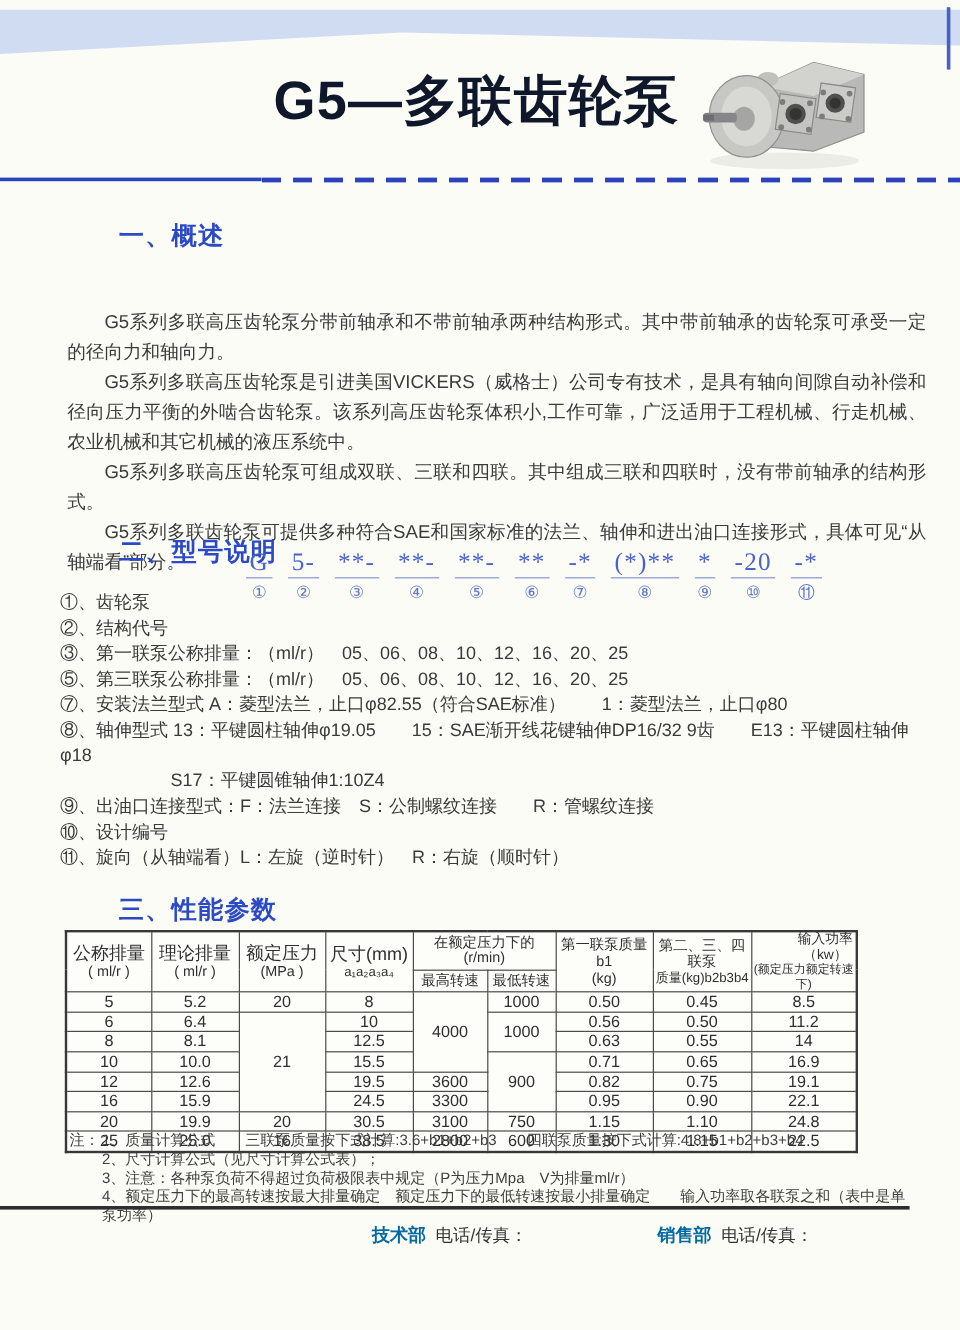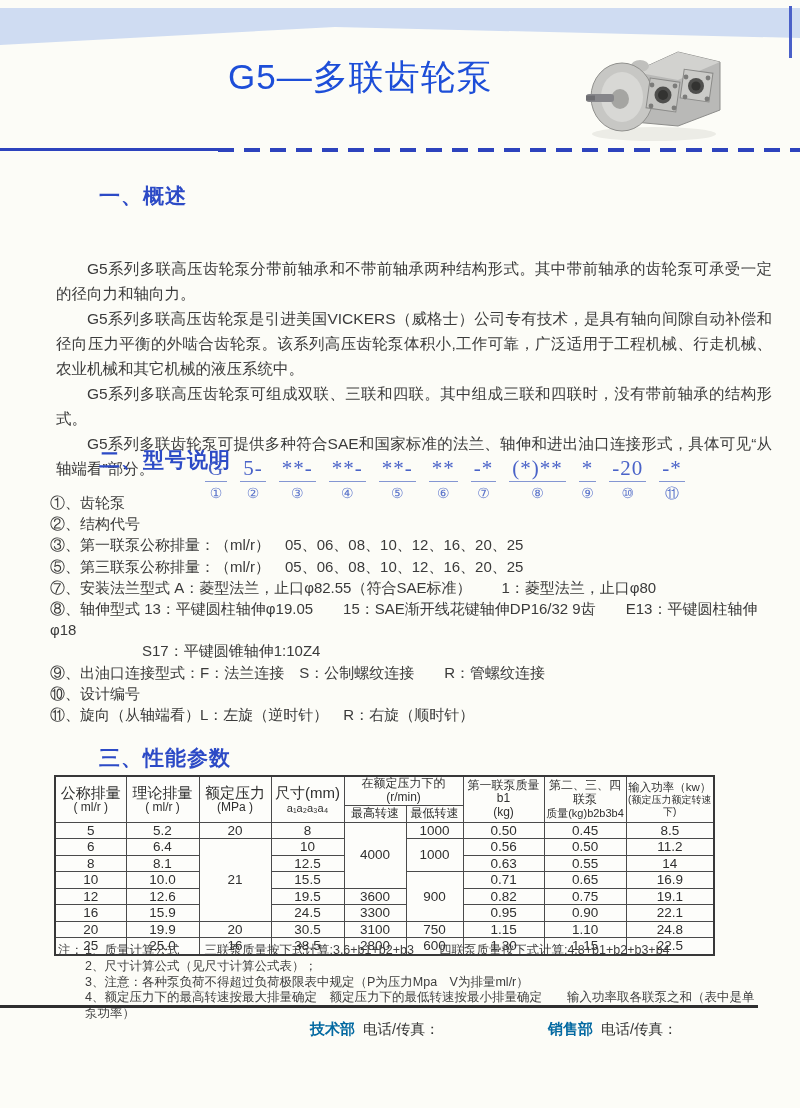--- a/index.html
+++ b/index.html
@@ -10,21 +10,21 @@
   }
   
   .band-blue {
     position:absolute; left:0; top:0; width:800px; height:50px;
     background:#cfdcf2;
     clip-path:polygon(0 8px, 800px 8px, 800px 38px, 335px 27px, 0 45px);
   }
   .right-edge-line { position:absolute; left:789px; top:6px; width:3px; height:52px; background:#4a60c8; }
   .page-title {
     position:absolute; left:228px; top:54px;
-    font-size:35px; font-weight:normal; color:#1d4ed8; letter-spacing:1px;
+    font-size:45px; font-weight:bold; color:#0f172a; letter-spacing:1px;
   }
   .pump-wrap { position:absolute; left:582px; top:42px; width:148px; height:104px; }
   .divider-solid { position:absolute; left:0; top:148px; width:218px; height:3px; background:#2d43bd; }
   .divider-dash {
     position:absolute; left:218px; top:148px; width:582px; height:4px;
     background:repeating-linear-gradient(90deg,#2d43bd 0 16px, transparent 16px 26px);
   }
   
   .sec-head { position:absolute; left:54px; font-size:21px; font-weight:bold; color:#2c4ac6; letter-spacing:1px;margin-left:45px; }
   
@@ -50,21 +50,21 @@
     font-size:13.5px; color:#2f2f2f; text-align:center;
   }
   .perf-table th, .perf-table td {
     border:1px solid #4a4a4a; padding:0; vertical-align:middle;
     font-weight:normal; line-height:1.15; background:#fdfdfa;
   }
   .perf-table { border:2px solid #383838; }
   .perf-table .h1 { font-size:15px; }
   .perf-table .h2 { font-size:12px; }
   .perf-table .h2s { font-size:11px; }
-  .perf-table .h1s { font-size:11.5px; }
+  .perf-table .h1s { font-size:11.5px;padding-left:36px; }
   .perf-table .h2xs { font-size:10px; }
   .perf-table thead tr { height:17px; }
   .perf-table tbody tr { height:15.5px; }
   
   .notes { position:absolute; left:58px; top:943px; width:700px;
     font-size:12.5px; line-height:15.8px; color:#3e3e3e; padding-left:27px; }
   .notes-label { position:absolute; left:0; top:0; }
   
   .footer-rule { position:absolute; left:0; top:1005px; width:758px; height:3px; background:#2f2f2f; }
   .footer-item { position:absolute; top:1020px; font-size:14.5px; color:#333; }

